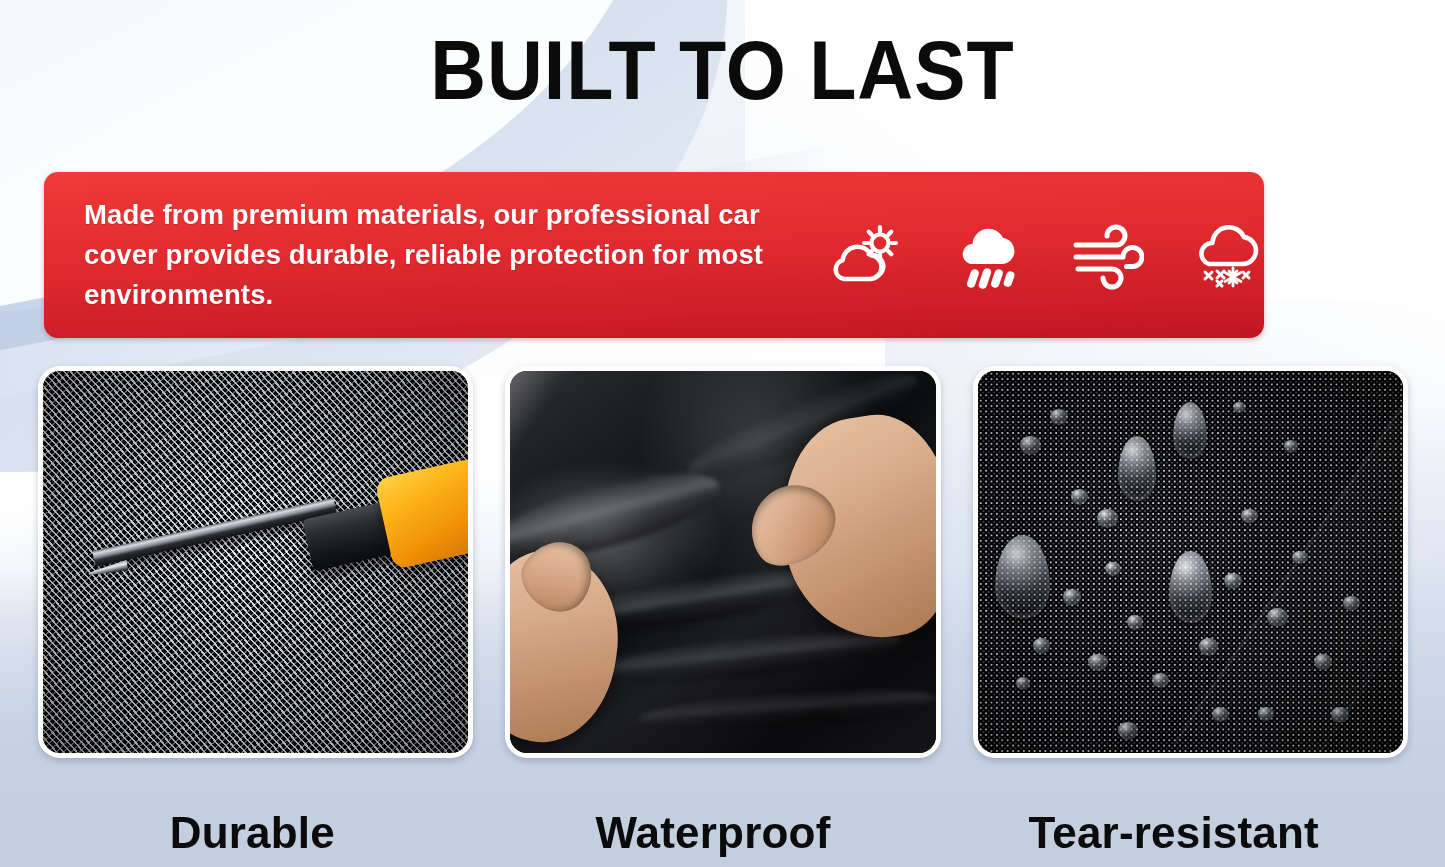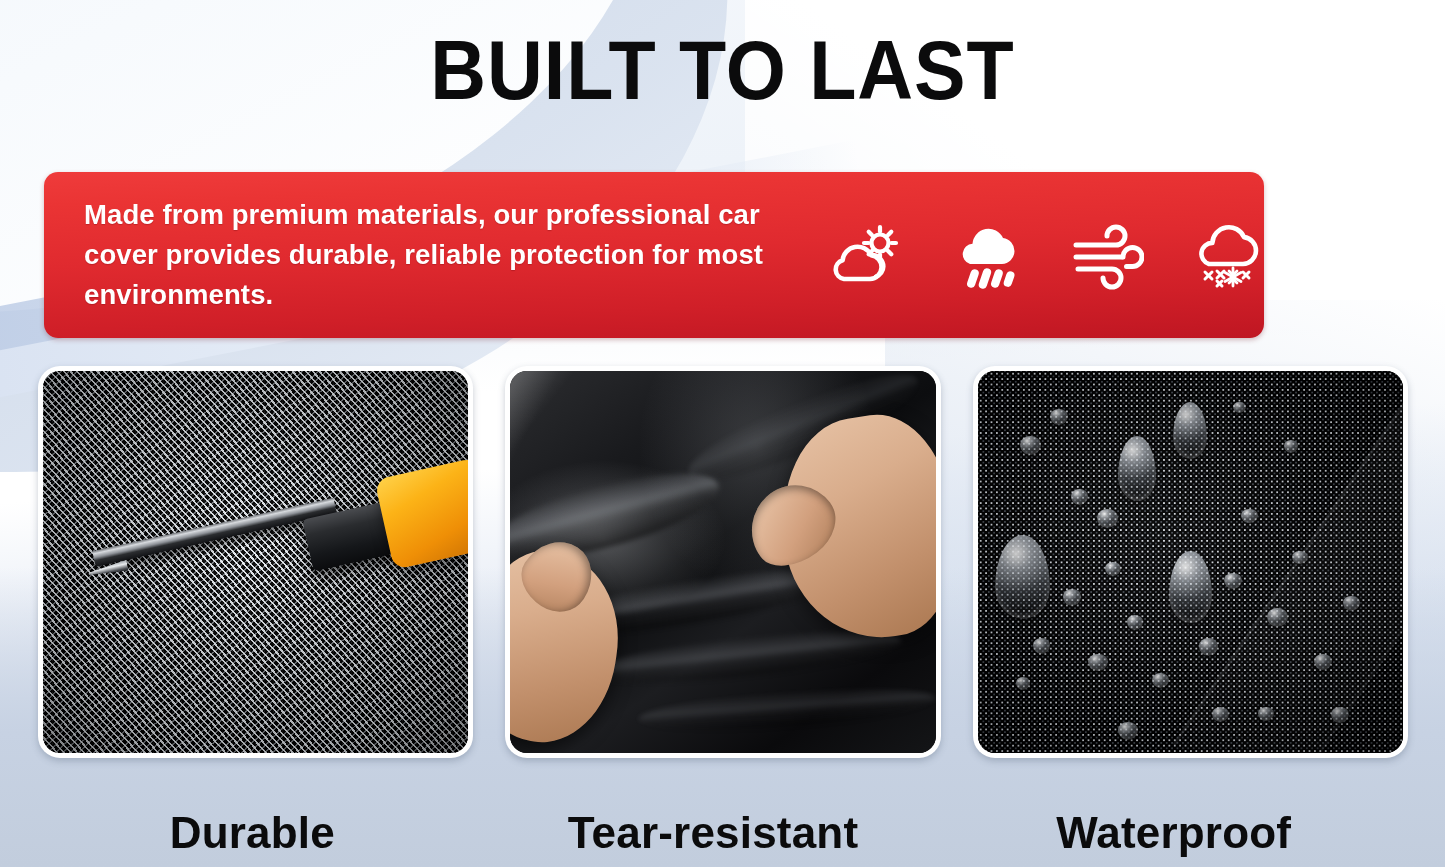--- a/index.html
+++ b/index.html
@@ -447,17 +447,17 @@
         <div class="bead" style="left:72%; top:18%; width:3.4%;height:3.4%;"></div>
         <div class="bead" style="left:60%; top:8%;  width:3%;  height:3%;"></div>
         <div class="bead-vig"></div>
       </div>
     </div>
 
   </div>
 
   <div class="captions">
     <div class="caption">Durable</div>
+    <div class="caption">Waterproof</div>
     <div class="caption">Tear-resistant</div>
-    <div class="caption">Waterproof</div>
   </div>
 
 </div>
 
 </body></html>

